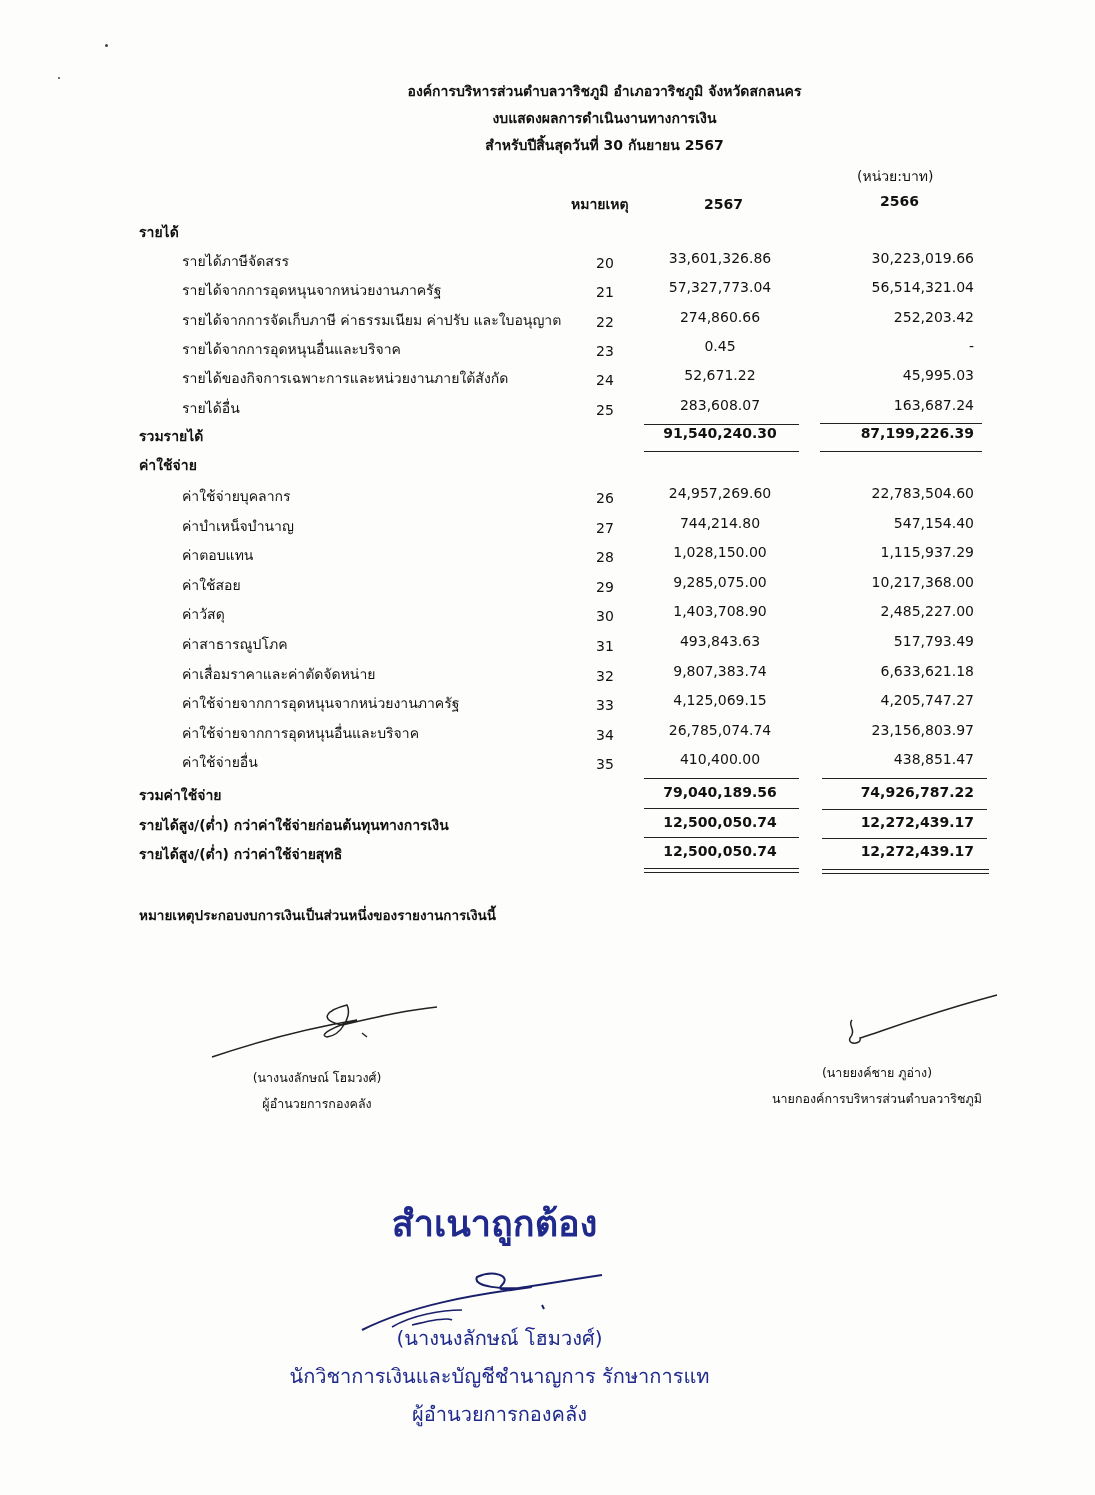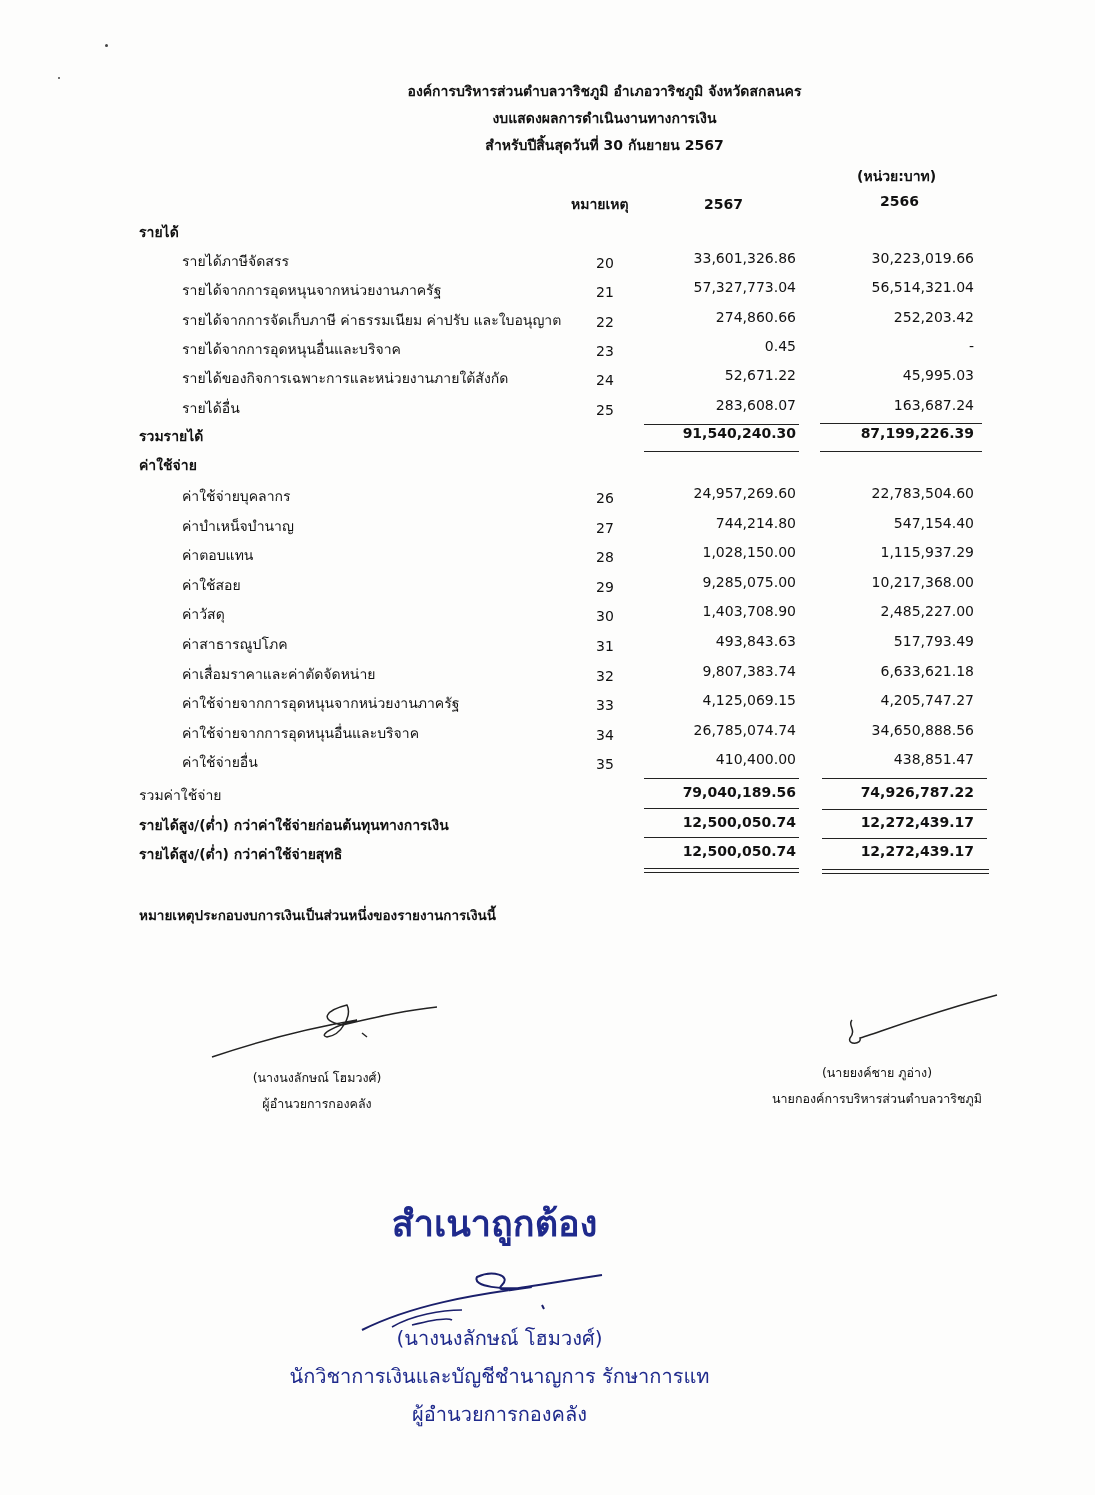--- a/index.html
+++ b/index.html
@@ -5,27 +5,27 @@
   html, body { margin: 0; padding: 0; }
   body {
     width: 1095px; height: 1495px; background: #fdfdfc;
     position: relative; overflow: hidden;
     font-family: "DejaVu Sans", "Liberation Sans", sans-serif;
     color: #111;
   }
   .page { position: absolute; left: 0; top: 0; width: 1095px; height: 1164px; margin-left: 32px; }
   .header { position: absolute; left: 0; top: 78px; width: 1095px; text-align: center; font-weight: bold; font-size: 14px; line-height: 27px; }
   .header .l1 { padding-left: 50px; }
-  .unit { position: absolute; left: 825px; top: 165px; font-weight: bold; font-size: 14px; }
+  .unit { position: absolute; left: 825px; top: 165px; font-weight: normal; font-size: 14px; }
   .colhead { position: absolute; top: 193px; font-weight: bold; font-size: 14px; }
   .row { position: absolute; left: 0; width: 1095px; height: 29px; font-size: 14px; }
   .row .lbl { position: absolute; left: 150px; white-space: nowrap; }
   .row.section .lbl, .row.total .lbl { left: 107px; font-weight: bold; }
   .row .note { position: absolute; left: 560px; width: 26px; text-align: center; top: 5px; }
-  .row .v1 { position: absolute; left: 612px; width: 152px; text-align: right; }
+  .row .v1 { position: absolute; left: 612px; width: 152px; text-align: center; }
   .row .v2 { position: absolute; left: 790px; width: 152px; text-align: right; }
   .row.total .v1, .row.total .v2 { font-weight: bold; }
   .line { position: absolute; height: 0; border-top: 1.5px solid #222; }
   .dline { position: absolute; height: 3px; border-top: 1.5px solid #222; border-bottom: 1.5px solid #222; }
   .footnote { position: absolute; left: 107px; top: 904px; font-weight: bold; font-size: 13.5px; }
   .sig { position: absolute; text-align: center; font-size: 12.5px; line-height: 26px; }
   .sig svg { display: block; margin: 0 auto; }
   .stamp { position: absolute; left: 0; width: 1095px; color: #1f2a8c; text-align: center; }
   .stamp-title { top: 1195px; font-size: 36px; font-weight: bold; left: -85px; }
   .stamp-name { top: 1322px; font-size: 20px; left: -80px; }
@@ -151,33 +151,33 @@
       <div class="row" style="top: 692.2px;">
         <span class="lbl">ค่าใช้จ่ายจากการอุดหนุนจากหน่วยงานภาครัฐ</span>
         <span class="note">33</span>
         <span class="v1">4,125,069.15</span>
         <span class="v2">4,205,747.27</span>
       </div>
       <div class="row" style="top: 721.8px;">
         <span class="lbl">ค่าใช้จ่ายจากการอุดหนุนอื่นและบริจาค</span>
         <span class="note">34</span>
         <span class="v1">26,785,074.74</span>
-        <span class="v2">34,650,888.56</span>
+        <span class="v2">23,156,803.97</span>
       </div>
       <div class="row" style="top: 751.4px;">
         <span class="lbl">ค่าใช้จ่ายอื่น</span>
         <span class="note">35</span>
         <span class="v1">410,400.00</span>
         <span class="v2">438,851.47</span>
       </div>
     </div>
   <div class="line" style="left:612px;top:778px;width:155px"></div>
   <div class="line" style="left:790px;top:778px;width:165px"></div>
   <div class="row total" style="top:784px">
-    <span class="lbl" style="font-weight:normal">รวมค่าใช้จ่าย</span>
+    <span class="lbl" style="font-weight:bold">รวมค่าใช้จ่าย</span>
     <span class="v1">79,040,189.56</span>
     <span class="v2">74,926,787.22</span>
   </div>
   <div class="line" style="left:612px;top:808px;width:155px"></div>
   <div class="line" style="left:790px;top:809px;width:165px"></div>
 
   <div class="row total" style="top:814px">
     <span class="lbl">รายได้สูง/(ต่ำ) กว่าค่าใช้จ่ายก่อนต้นทุนทางการเงิน</span>
     <span class="v1">12,500,050.74</span>
     <span class="v2">12,272,439.17</span>

